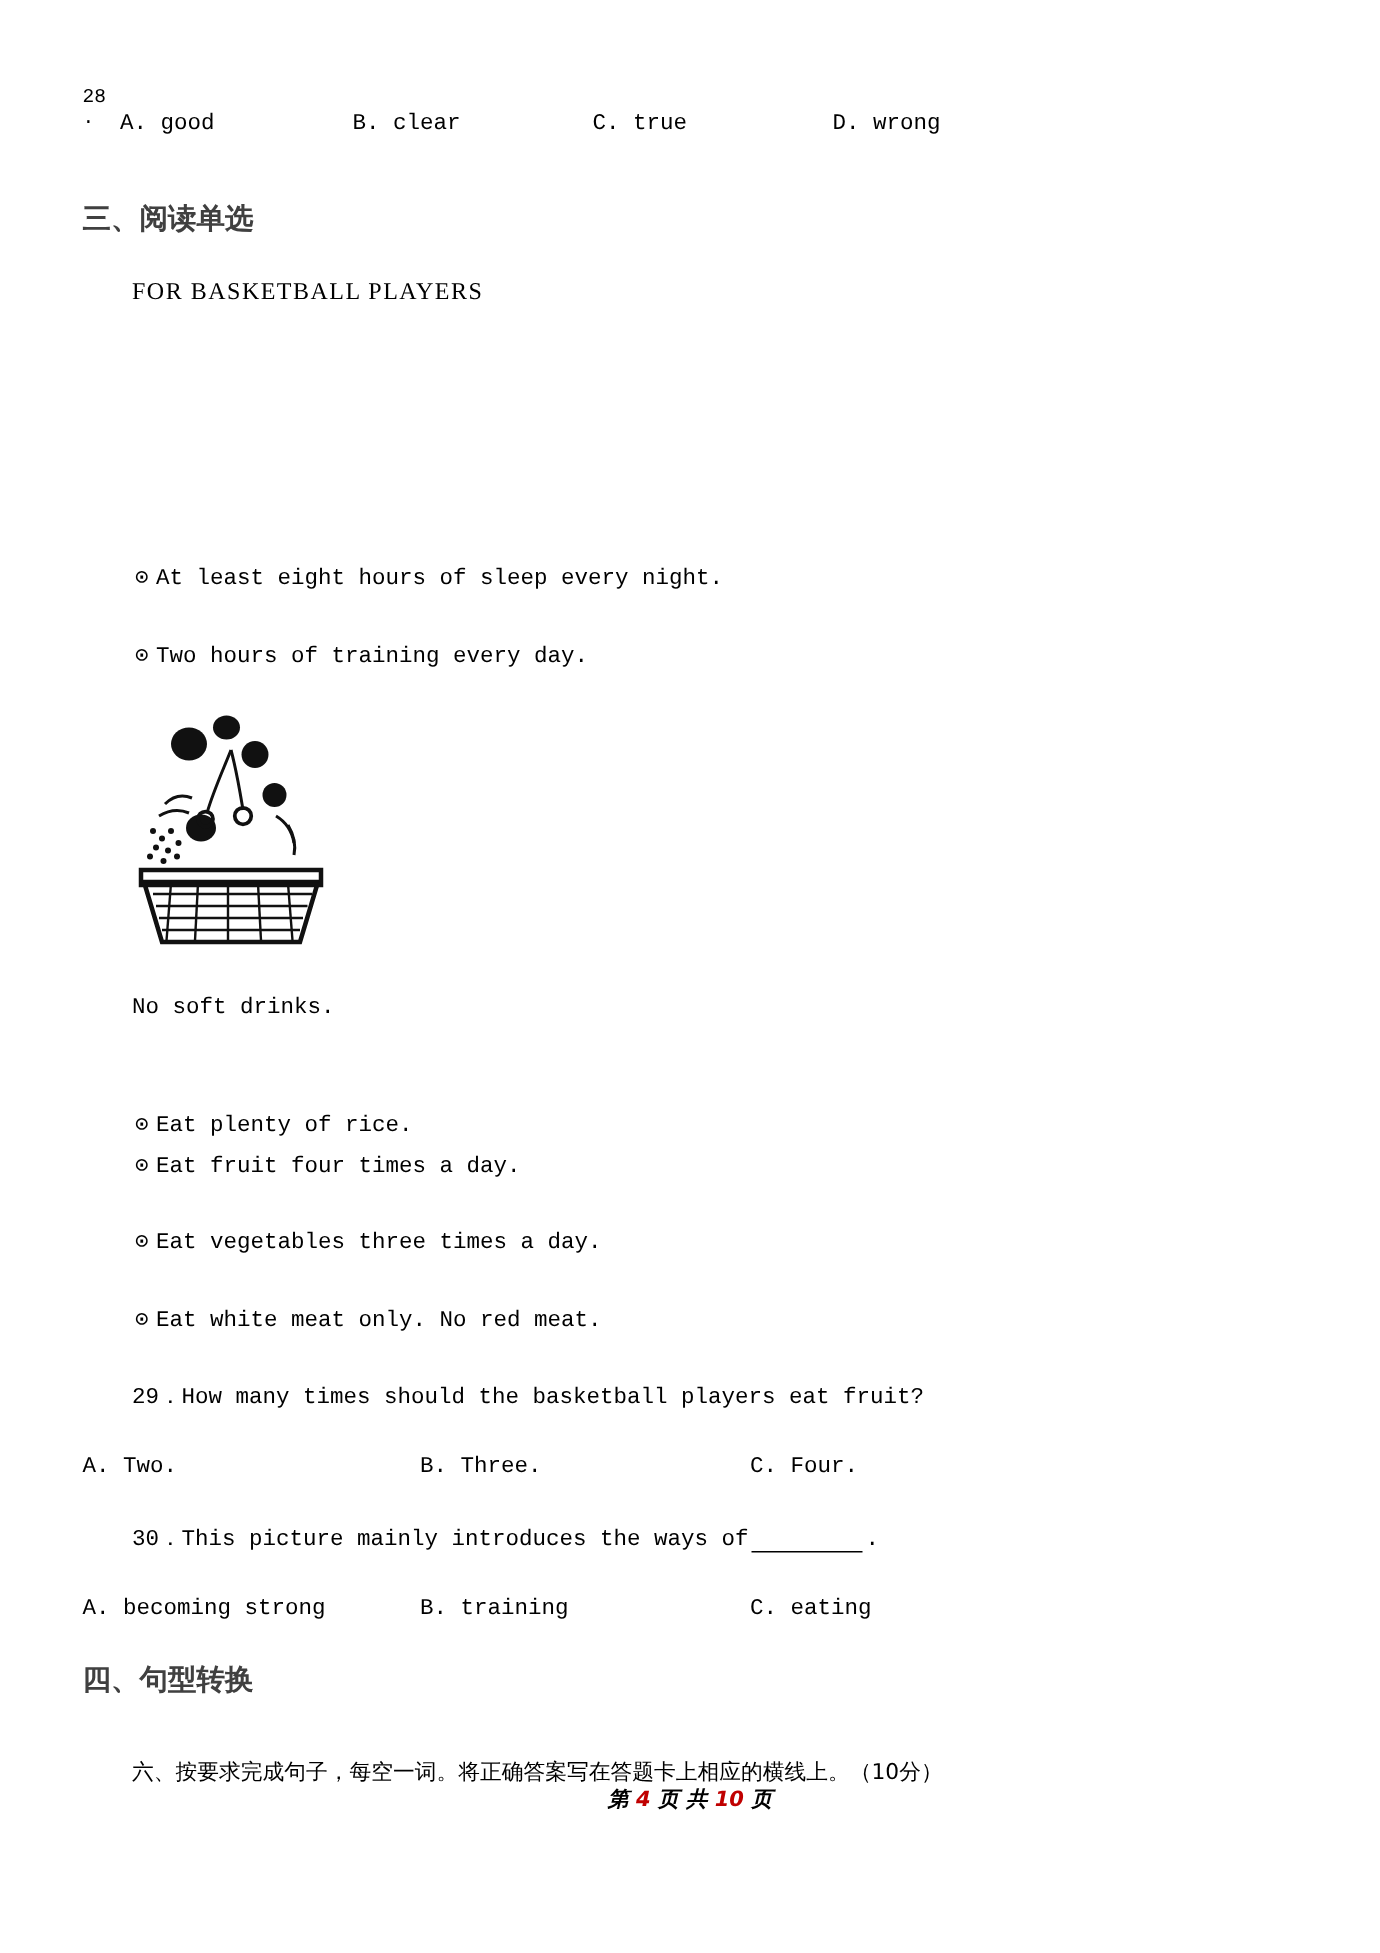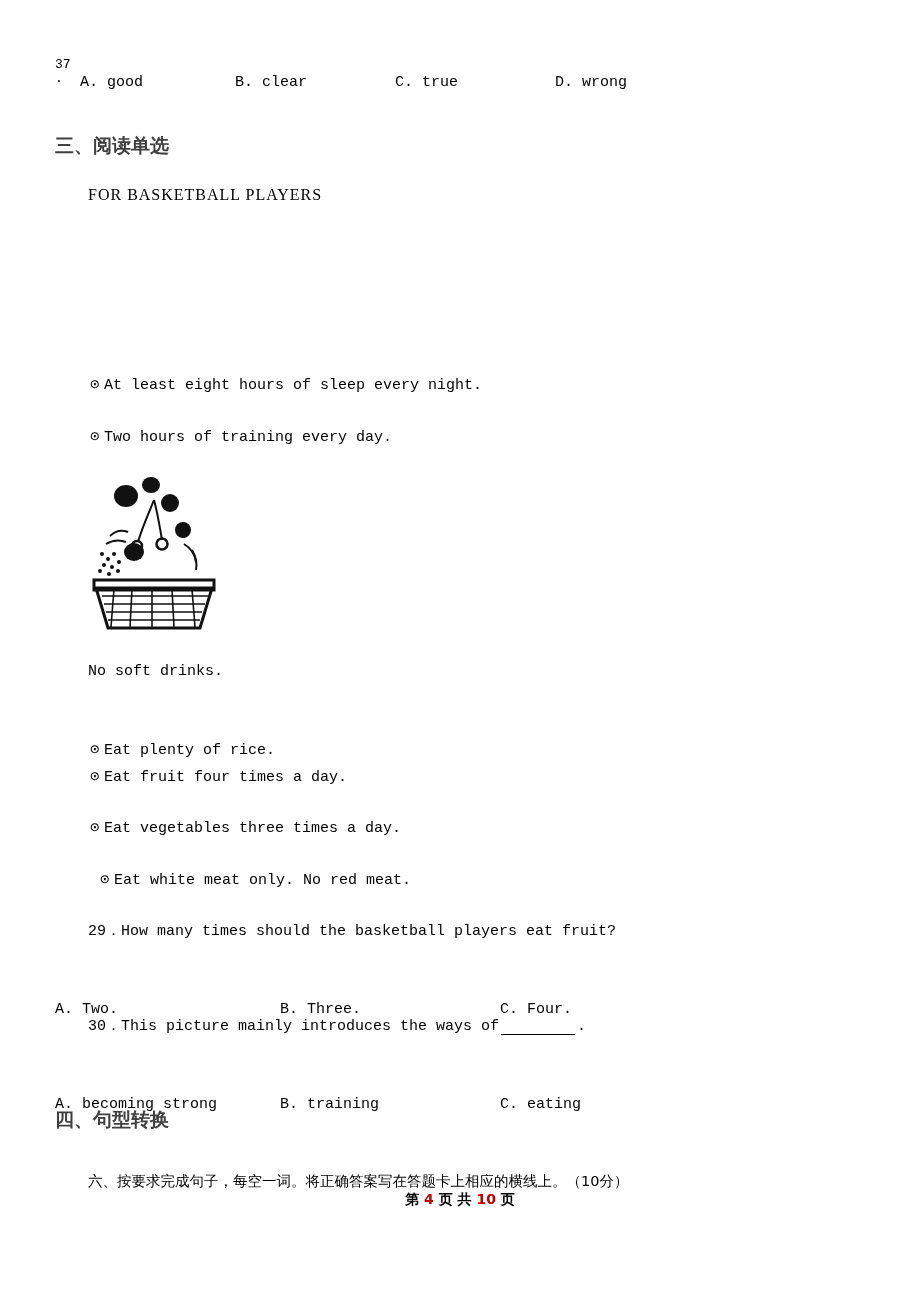--- a/index.html
+++ b/index.html
@@ -117,21 +117,21 @@
     font-size: 15px;
     white-space: nowrap;
   }
   .choice-row {
     position: absolute;
     left: 55px;
     font-family: "Liberation Mono", monospace;
     font-size: 15px;
     width: 800px;
   }
-  .choice-row span { display: inline-block; margin-top: 32px; }
+  .choice-row span { display: inline-block; }
   .c-a { width: 225px; }
   .c-b { width: 220px; }
 
   .blank-ul {
     display: inline-block;
     border-bottom: 1px solid #000;
     width: 74px;
     height: 13px;
     margin: 0 2px;
     vertical-align: bottom;
@@ -151,36 +151,37 @@
   
   .footer {
     position: absolute;
     left: 0;
     right: 0;
     top: 1191px;
     text-align: center;
     font-family: "DejaVu Sans", sans-serif;
     font-size: 14px;
     font-weight: bold;
+    font-style: italic;
   }
   .footer .pg {
     color: #c00000;
   }
   .footer .sep {
     color: #000;
     font-weight: bold;
   }
 </style>
 </head>
 <body>
 
 <div class="page">
 
   <div class="q-num-left">
-    <div>37</div>
+    <div>28</div>
     <div>.</div>
   </div>
 
   <div class="options-row">
     <span class="opt-a">A. good</span><span class="opt-b">B. clear</span><span class="opt-c">C. true</span><span class="opt-d">D. wrong</span>
   </div>
 
   <div id="sec3" class="section-heading">三、阅读单选</div>
 
   <div class="passage title-line">FOR BASKETBALL PLAYERS</div>
@@ -247,21 +248,21 @@
 
   <div class="bullet-line" style="left:90px; top:740px;">
     <span class="bullet-mark">⊙</span><span>Eat plenty of rice.</span>
   </div>
   <div class="bullet-line" style="left:90px; top:767px;">
     <span class="bullet-mark">⊙</span><span>Eat fruit four times a day.</span>
   </div>
   <div class="bullet-line" style="left:90px; top:818px;">
     <span class="bullet-mark">⊙</span><span>Eat vegetables three times a day.</span>
   </div>
-  <div class="bullet-line" style="left:100px; top:870px;">
+  <div class="bullet-line" style="left:90px; top:870px;">
     <span class="bullet-mark">⊙</span><span>Eat white meat only. No red meat.</span>
   </div>
 
   <div class="qline" style="left:88px; top:921px;">29．How many times should the basketball players eat fruit?</div>
   <div class="choice-row" style="top:969px;">
     <span class="c-a">A. Two.</span><span class="c-b">B. Three.</span><span>C. Four.</span>
   </div>
 
   <div class="qline" style="left:88px; top:1016px;">
     <span>30．This picture mainly introduces the ways of</span><span class="blank-ul"></span><span>.</span>

